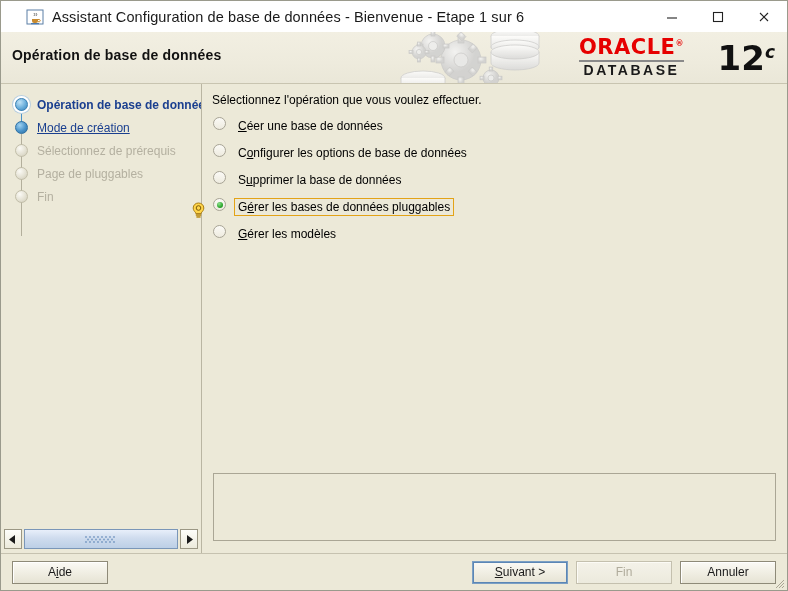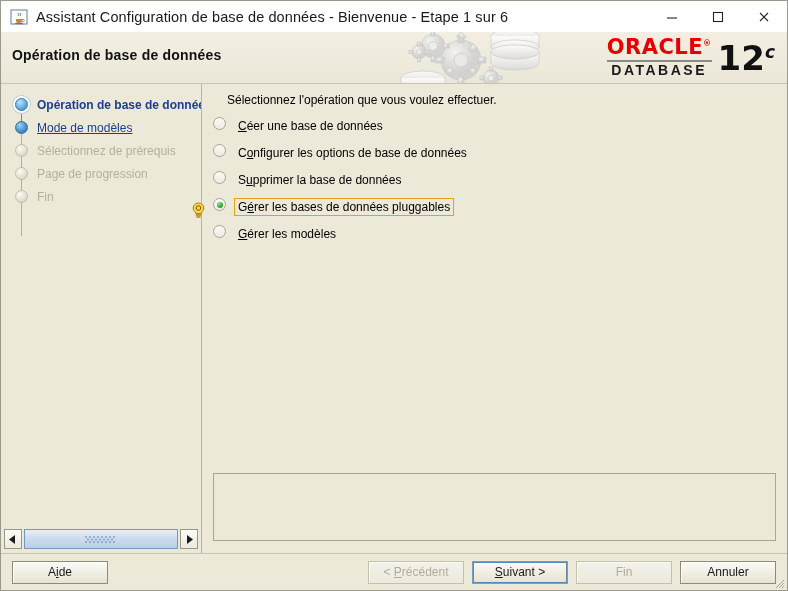--- a/index.html
+++ b/index.html
@@ -27,20 +27,21 @@
   }
 
   
   .titlebar {
     height: 31px;
     background: #ffffff;
     display: flex;
     align-items: center;
     flex: 0 0 auto;
     position: relative;
+    padding-left: 16px;
   }
   .app-icon {
     width: 18px;
     height: 18px;
     margin-left: 9px;
     margin-right: 8px;
     flex: 0 0 auto;
     position: relative;
   }
   .title-text {
@@ -93,21 +94,21 @@
     opacity: 0.85;
   }
   .oracle-logo {
     position: absolute;
     right: 12px;
     top: 4px;
     width: 196px;
     height: 44px;
     display: flex;
     align-items: center;
-    justify-content: flex-end;
+    justify-content: space-between;
   }
   .oracle-mark {
     display: flex;
     flex-direction: column;
     align-items: center;
     margin-right: 6px;
   }
   .oracle-word {
     font-size: 21px;
     font-weight: bold;
@@ -271,21 +272,21 @@
   
   .content {
     flex: 1 1 auto;
     position: relative;
     padding: 0;
     display: flex;
     flex-direction: column;
     min-width: 0;
   }
   .prompt {
-    margin: 9px 0 0 25px;
+    margin: 9px 0 0 10px;
     font-size: 12px;
     color: #000;
   }
   .options {
     margin: 10px 0 0 0;
     position: relative;
     flex: 0 0 auto;
   }
   .opt-row {
     height: 27px;
@@ -513,29 +514,29 @@
       <div class="steps">
         <div class="connector blue"></div>
         <div class="connector" style="top:42px;height:110px;"></div>
 
         <div class="step">
           <span class="node active"></span>
           <span class="step-label active">Opération de base de données</span>
         </div>
         <div class="step">
           <span class="node done"></span>
-          <span class="step-label link">Mode de modèles</span>
+          <span class="step-label link">Mode de création</span>
         </div>
         <div class="step">
           <span class="node pending"></span>
           <span class="step-label disabled">Sélectionnez de prérequis</span>
         </div>
         <div class="step">
           <span class="node pending"></span>
-          <span class="step-label disabled">Page de progression</span>
+          <span class="step-label disabled">Page de pluggables</span>
         </div>
         <div class="step">
           <span class="node pending"></span>
           <span class="step-label disabled">Fin</span>
         </div>
       </div>
 
       <div class="hscroll">
         <div class="sb-arrow">
           <svg width="8" height="9" viewBox="0 0 8 9">
@@ -625,23 +626,20 @@
 
       <div class="msgpanel"></div>
     </div>
   </div>
 
   <div class="footer">
     <div class="btn btn-aide">
         <span>A<span class="mn">i</span>de</span>
       </div>
     <div class="footer-right">
-      <div class="btn disabled">
-          <span>&lt; <span class="mn">P</span>récédent</span>
-        </div>
       <div class="btn focused">
           <span><span class="mn">S</span>uivant &gt;</span>
         </div>
       <div class="btn disabled">
           <span>Fin</span>
         </div>
       <div class="btn">
           <span>Annuler</span>
         </div>
     </div>

